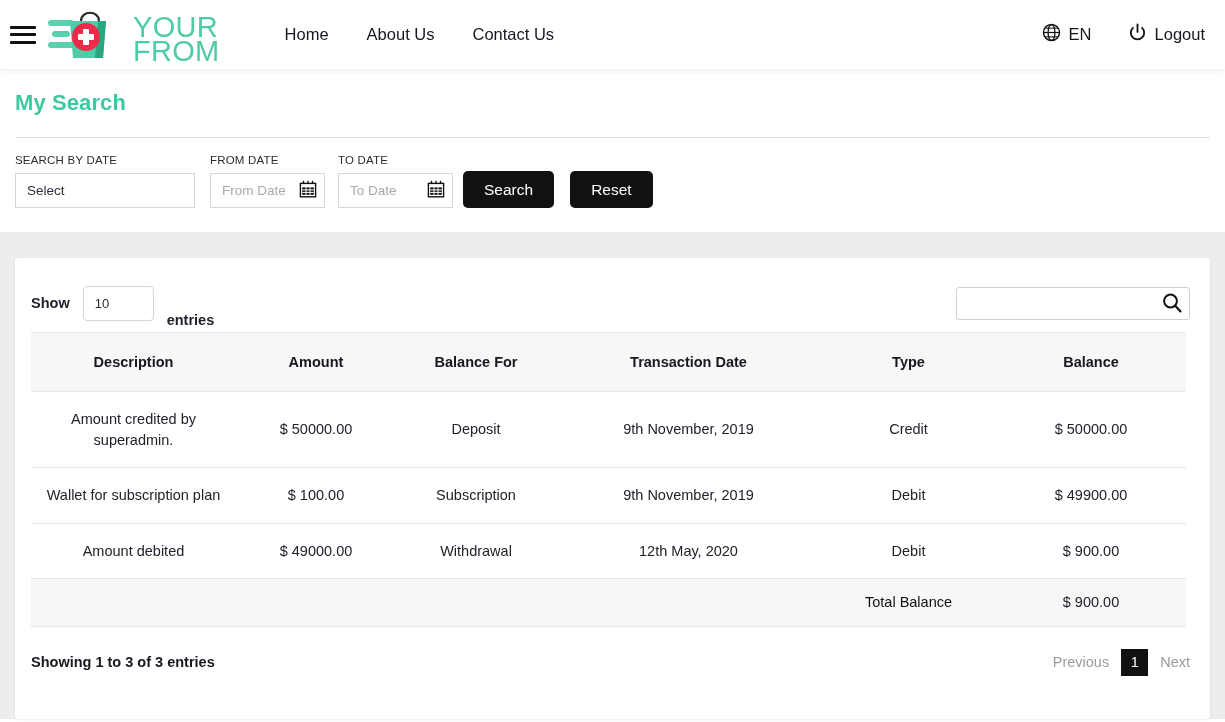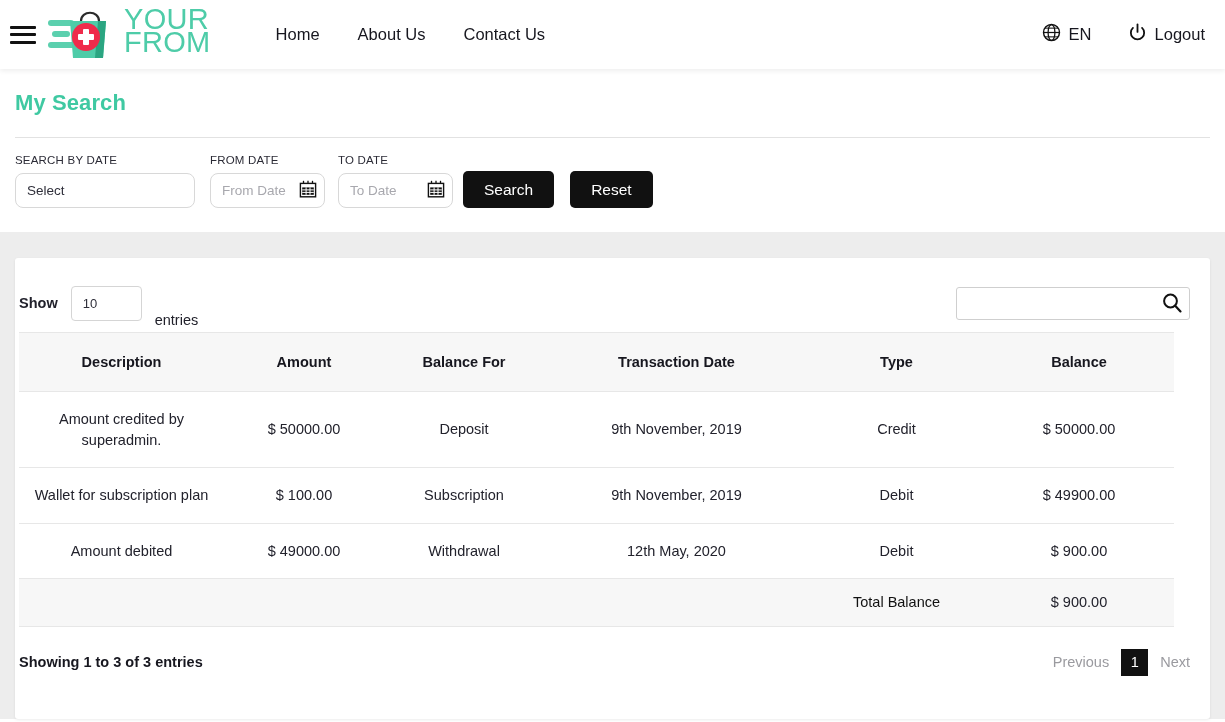--- a/index.html
+++ b/index.html
@@ -22,21 +22,21 @@
     z-index: 5;
   }
   .hamburger {
     width: 26px; height: 18px;
     margin-left: 10px; margin-right: 10px;
     display: flex; flex-direction: column; justify-content: space-between;
     cursor: pointer;
   }
   .hamburger span { display:block; height: 3px; background: #111; border-radius: 1px; }
 
-  .logo-wrap { display: flex; align-items: flex-start; margin-left: 2px; }
+  .logo-wrap { display: flex; align-items: flex-end; gap: 9px; margin-left: 2px; }
   .logo-mark { width: 76px; height: 58px; position: relative; flex: none; }
   .logo-text {
     font-size: 29px; line-height: 0.82;
     font-weight: 400; letter-spacing: .3px;
     color: #4ECCA8;
     font-family: "Liberation Sans", sans-serif;
     padding-top: 2px;
   }
   .logo-text span { display:block; }
 
@@ -68,21 +68,21 @@
     padding: 16px 15px 24px 15px;
     display: flex; align-items: flex-end; gap: 0;
     position: relative;
   }
   .f-group { display: flex; flex-direction: column; }
   .f-label {
     font-size: 11.5px; font-weight: normal; letter-spacing: .2px;
     color: #2b2b36; text-transform: uppercase; margin-bottom: 7px;
   }
   .f-select, .f-date {
-    height: 35px; border: 1px solid #d8d8d8; border-radius: 8px;
+    height: 35px; border: 1px solid #d8d8d8; border-radius: 0;
     background:#fff; display:flex; align-items:center;
     font-size: 13.5px; padding: 0 11px;
   }
   .f-select { width: 180px; color: #2f2f3a; }
   .f-date { width: 115px; color: #a8a8ae; justify-content: space-between; padding-right: 7px; }
   .spacer-15 { width: 15px; }
   .spacer-8 { width: 13px; }
 
   .btn-dark {
     height: 37px; background:#111; color:#fff; border: none; border-radius: 5px;
@@ -93,31 +93,31 @@
   
   .gray-area {
     background: #ededed;
     padding: 26px 15px 0 15px;
     height: 487px;
   }
   .card {
     background:#fff; border-radius: 3px;
     box-shadow: 0 1px 3px rgba(0,0,0,0.08);
     height: 461px;
-    padding: 24px 20px 0 4px;
+    padding: 24px 20px 0 16px;
   }
 
   .card-top { display: flex; align-items: center; height: 42px; }
   .show-entries { display: flex; align-items: center; gap: 13px; font-size: 14.5px; font-weight: bold; color:#21212b; }
   .entries-box {
     width: 71px; height: 35px; border: 1px solid #d5d5d5; border-radius: 4px;
     display:flex; align-items:center; padding: 0 11px;
     font-size: 13px; font-weight: normal; color: #2f2f3a;
   }
-  .entries-word { font-weight: normal; margin-top: 33px; }
+  .entries-word { font-weight: bold; margin-top: 33px; }
 
   .search-wrap { margin-left: auto; position: relative; display: flex; align-items: center; }
   .search-box {
     width: 234px; height: 33px; border: 1px solid #cfcfcf; border-radius: 3px;
     background: #fff;
   }
   .search-icon { position: absolute; right: 7px; top: 5px; cursor: pointer; }
 
   
   table { width: 1155px; border-collapse: collapse; margin-top: 8px; table-layout: fixed; }

